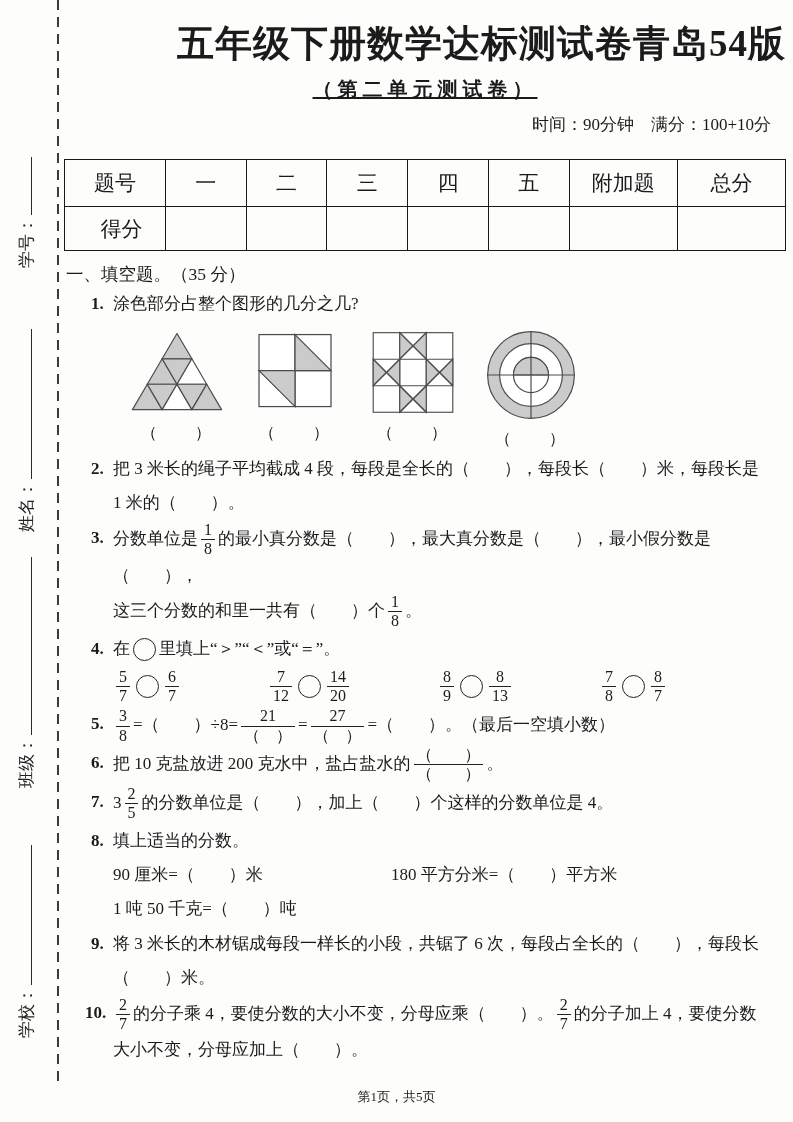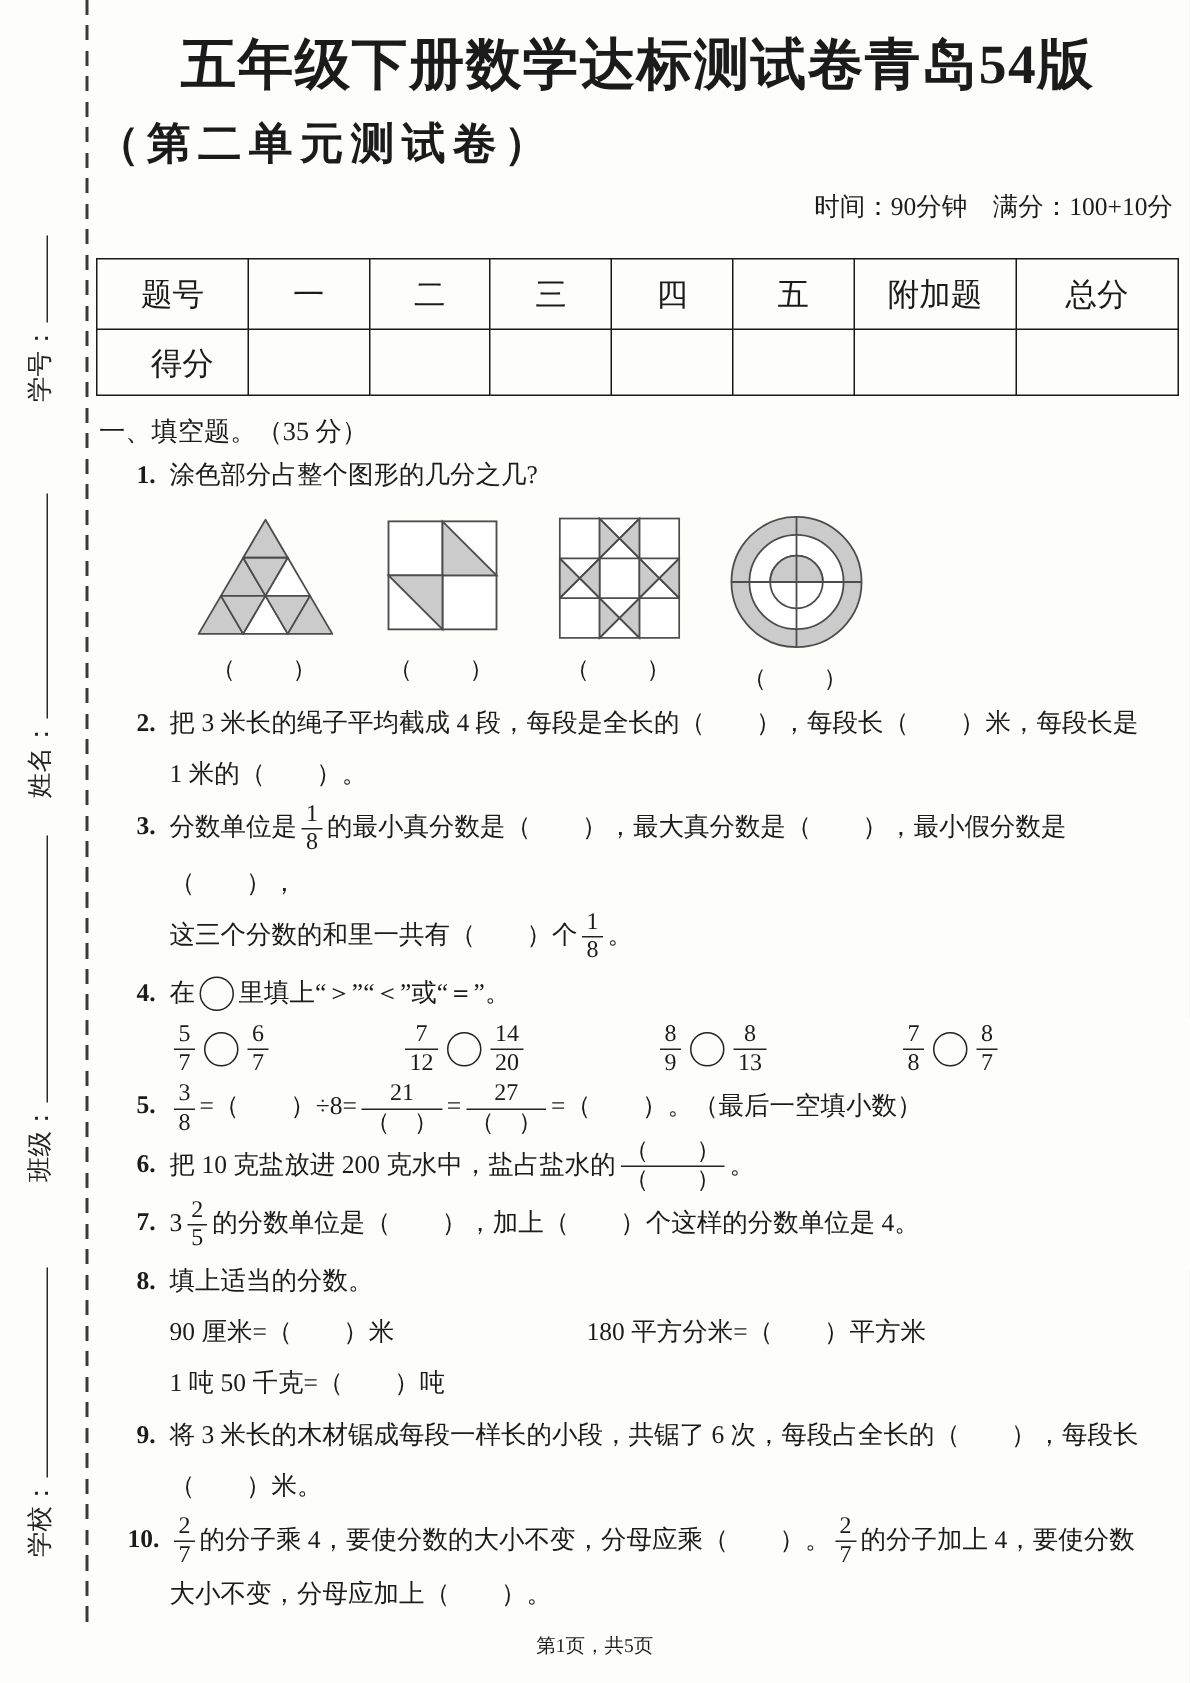--- a/index.html
+++ b/index.html
@@ -15,23 +15,23 @@
   }
   .m-label{
     position:absolute;left:15px;transform-origin:0 0;transform:rotate(-90deg);
     white-space:nowrap;font-size:17px;color:#222;
   }
   .m-label .blank{display:inline-block;height:0.95em;border-bottom:1.6px solid #2a2a2a;margin-left:2px;}
   .bl-a{width:58px}.bl-b{width:150px}.bl-c{width:178px}.bl-d{width:140px}
   .pos-a{top:268px}.pos-b{top:532px}.pos-c{top:788px}.pos-d{top:1038px}
   
   .content{position:absolute;left:64px;top:12px;width:722px;}
-  .title{font-size:37px;font-weight:bold;text-align:center;margin:8px 0 0;letter-spacing:1px;line-height:1.3;}
-  .subtitle{font-size:29px;font-weight:bold;margin:8px 0 0;letter-spacing:5px;}
-  .meta{font-size:17px;text-align:right;margin:10px 4px 5px 0;}
+  .title{font-size:37px;font-weight:bold;text-align:right;margin:8px 0 0;letter-spacing:1px;line-height:1.3;}
+  .subtitle{font-size:20px;font-weight:bold;text-align:center;margin:8px 0 0;letter-spacing:5px;text-decoration:underline;}
+  .meta{font-size:17px;text-align:right;margin:10px 15px 5px 0;}
   
   table.score{width:100%;border-collapse:collapse;table-layout:fixed;margin-top:23px;}
   table.score td{
     border:1.6px solid #191919;text-align:center;font-size:21px;
     height:46px;padding:0;
   }
   table.score tr.r2 td{height:43px;padding-left:13px;}
   col.c-lab{width:14%}col.c-num{width:11.2%}col.c-add{width:15%}col.c-tot{width:15%}
   
   .section-title{font-size:17.5px;font-weight:normal;margin:11px 0 0 2px;}

